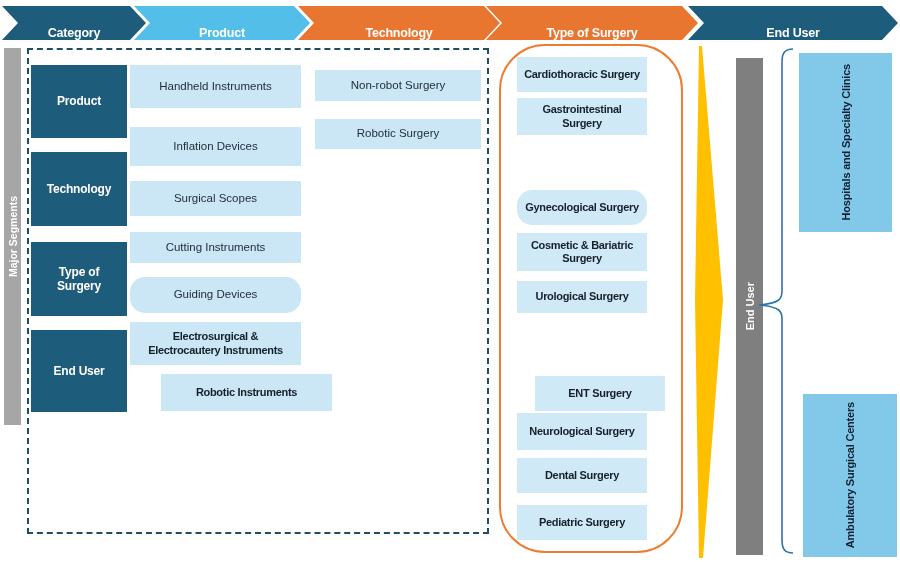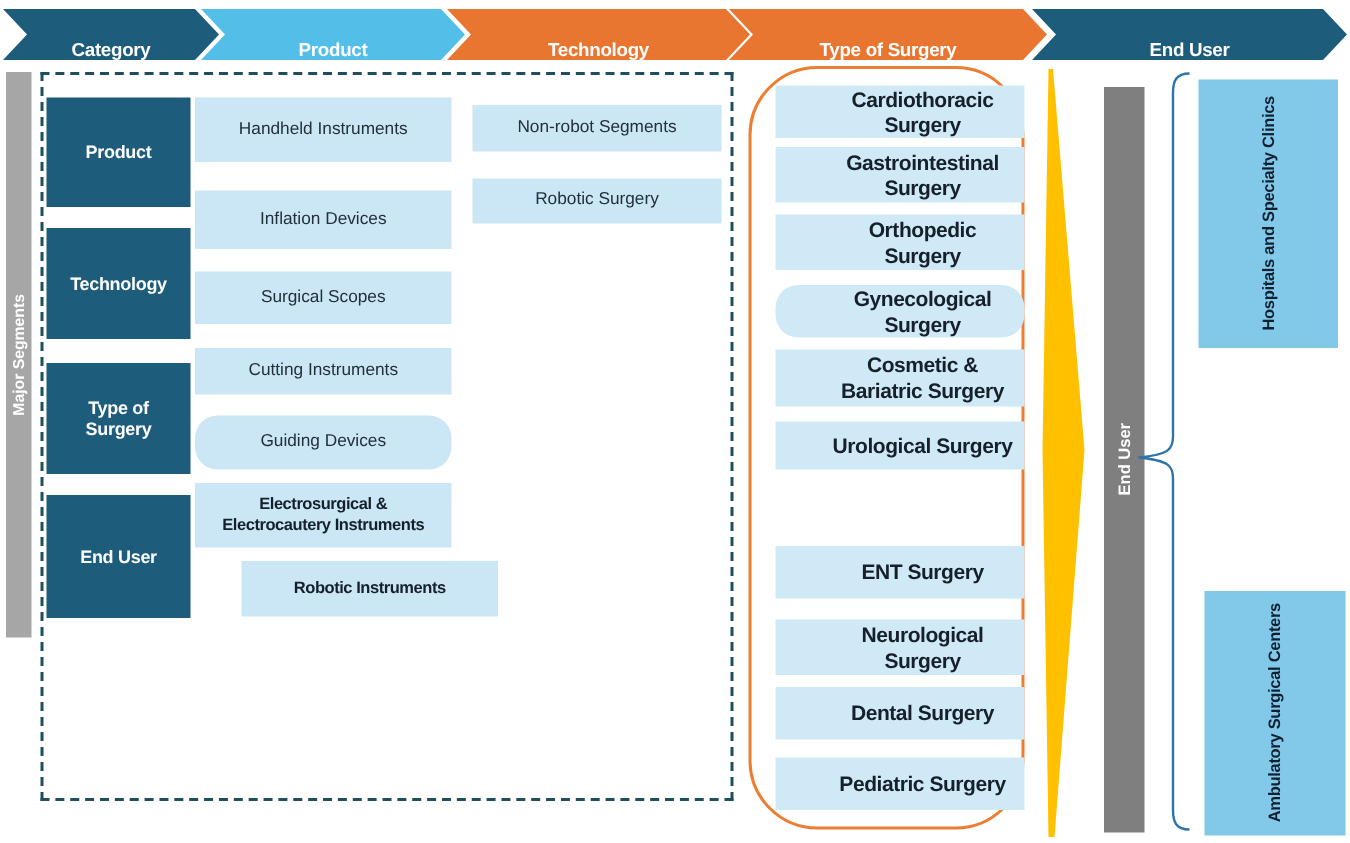--- a/index.html
+++ b/index.html
@@ -41,22 +41,22 @@
   }
   .box-dark{
     left:31px;width:96px;background:#1e5c7b;color:#ffffff;
     font-weight:bold;font-size:12px;letter-spacing:-0.2px;
   }
   .box-pale{background:#cbe6f5;color:#22303c;font-size:11.5px;}
   .col2{left:130px;width:171px;}
   .col3{left:315px;width:166px;}
   .narrowbold{font-weight:bold;font-size:11px;color:#14202c;letter-spacing:-0.3px;}
   .box-surgery{
-    left:517px;width:166px;background:#cfe9f7;color:#16202a;
-    font-weight:bold;font-size:14px;letter-spacing:-0.3px;padding-left:36px;
+    left:517px;width:130px;background:#cfe9f7;color:#16202a;
+    font-weight:bold;font-size:11px;letter-spacing:-0.3px;
   }
   .box-sky{
     position:absolute;background:#82c8e8;color:#102030;
     display:flex;align-items:center;justify-content:center;
     font-weight:bold;font-size:11px;letter-spacing:-0.2px;
   }
   .shape-svg{position:absolute;}
 </style>
 </head>
 <body>
@@ -91,32 +91,31 @@
   <div class="box box-dark" style="top:330px;height:82px;">End User</div>
 
   <div class="box box-pale col2" style="top:65px;height:43px;">Handheld Instruments</div>
   <div class="box box-pale col2" style="top:127px;height:39px;">Inflation Devices</div>
   <div class="box box-pale col2" style="top:181px;height:35px;">Surgical Scopes</div>
   <div class="box box-pale col2" style="top:232px;height:31px;">Cutting Instruments</div>
   <div class="box box-pale col2" style="top:277px;height:36px;border-radius:15px;">Guiding Devices</div>
   <div class="box box-pale col2 narrowbold" style="top:322px;height:43px;">Electrosurgical &amp; Electrocautery Instruments</div>
   <div class="box box-pale col2 narrowbold" style="top:374px;height:37px;margin-left:31px;">Robotic Instruments</div>
 
-  <div class="box box-pale col3" style="top:70px;height:31px;">Non-robot Segments</div>
+  <div class="box box-pale col3" style="top:70px;height:31px;">Non-robot Surgery</div>
   <div class="box box-pale col3" style="top:119px;height:30px;">Robotic Surgery</div>
 
   <div class="orange-rect"></div>
 
   <div class="box box-surgery" style="top:57px;height:35px;">Cardiothoracic Surgery</div>
   <div class="box box-surgery" style="top:98px;height:37px;">Gastrointestinal Surgery</div>
-  <div class="box box-surgery" style="top:143px;height:37px;">Orthopedic Surgery</div>
   <div class="box box-surgery" style="top:190px;height:35px;border-radius:15px;">Gynecological Surgery</div>
   <div class="box box-surgery" style="top:233px;height:38px;">Cosmetic &amp; Bariatric Surgery</div>
   <div class="box box-surgery" style="top:281px;height:32px;">Urological Surgery</div>
-  <div class="box box-surgery" style="top:364px;height:35px;">ENT Surgery</div>
+  <div class="box box-surgery" style="top:376px;height:35px;margin-left:18px;">ENT Surgery</div>
   <div class="box box-surgery" style="top:413px;height:37px;">Neurological Surgery</div>
   <div class="box box-surgery" style="top:458px;height:35px;">Dental Surgery</div>
   <div class="box box-surgery" style="top:505px;height:35px;">Pediatric Surgery</div>
 
   <svg class="shape-svg" style="left:688px;top:46px;" width="42" height="512" viewBox="0 0 42 512">
     <polygon points="11,0 14,0 35,254 15,512 11,512 7,254" fill="#ffc000"></polygon>
   </svg>
 
   <div class="rail rail-right">
     <span class="vtext">End User</span>

